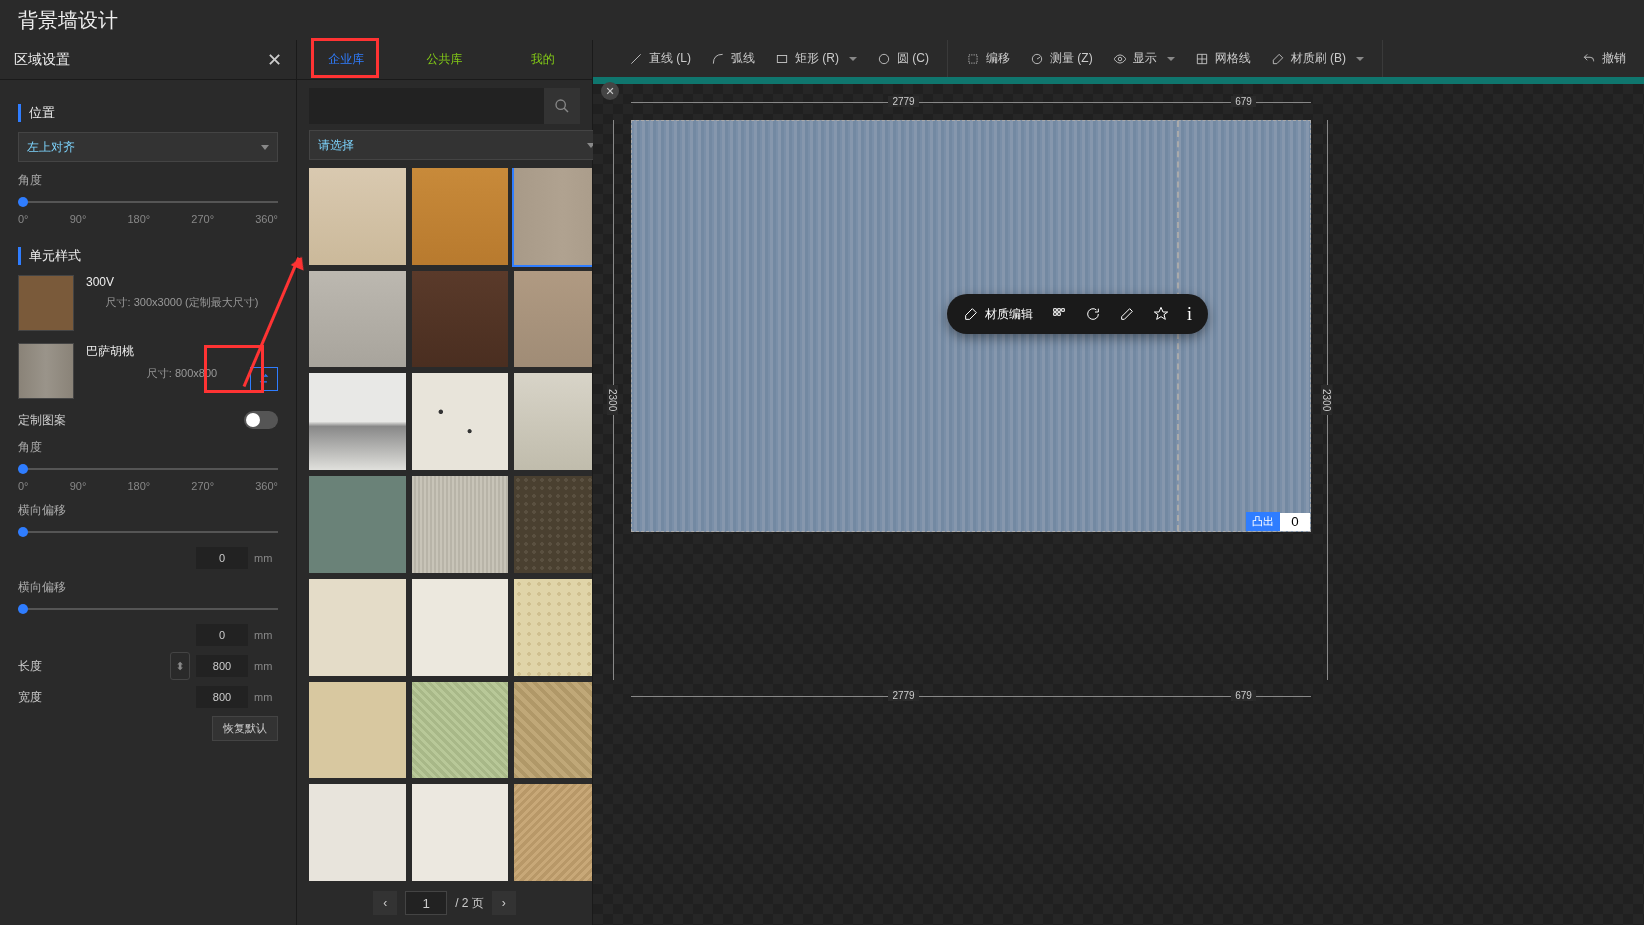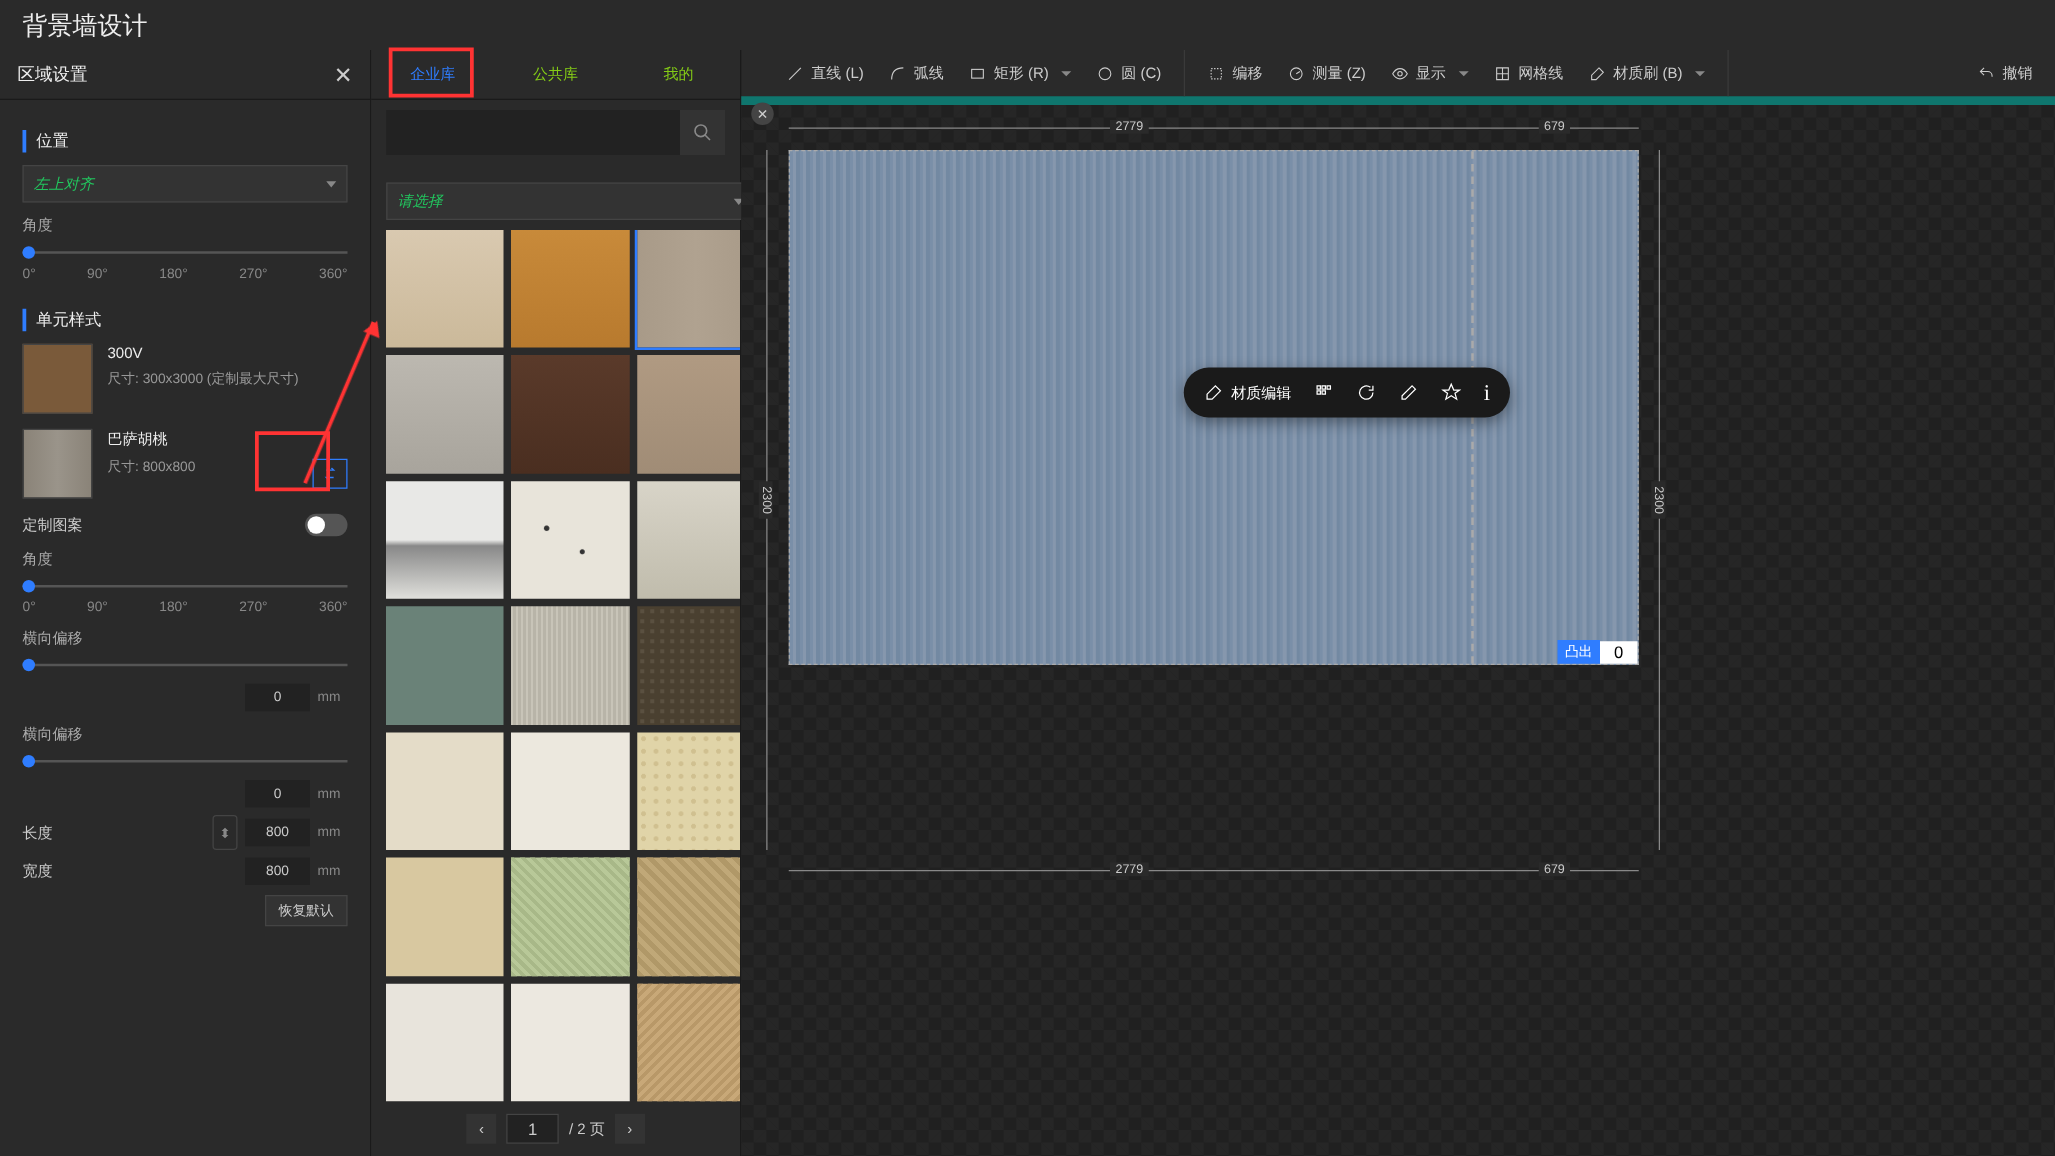--- a/index.html
+++ b/index.html
@@ -9,35 +9,35 @@
 
 .main { display: flex; height: 885px; }
 
 
 .left-panel { width: 297px; background: #2a2a2a; border-right: 1px solid #1a1a1a; display: flex; flex-direction: column; }
 .panel-head { height: 40px; display: flex; align-items: center; justify-content: space-between; padding: 0 14px; font-size: 14px; color: #eee; border-bottom: 1px solid #1a1a1a; }
 .close-btn { font-size: 18px; cursor: pointer; color: #ccc; }
 
 .panel-body { padding: 14px 18px; overflow-y: auto; flex: 1; }
 .section-title { font-size: 13px; color: #eee; padding-left: 8px; border-left: 3px solid #2f7dff; margin-bottom: 10px; margin-top: 10px; }
-.sel { width: 100%; height: 30px; background: #333; border: 1px solid #444; color: #22c55e; padding: 0 8px; display: flex; align-items: center; justify-content: space-between; cursor: pointer; font-style: italic; }
+.sel { width: 100%; height: 30px; background: #333; border: 1px solid #444; color: #7dd3fc; padding: 0 8px; display: flex; align-items: center; justify-content: space-between; cursor: pointer; }
 .sel::after { content: ""; border-left: 4px solid transparent; border-right: 4px solid transparent; border-top: 5px solid #888; }
 
 .label { font-size: 12px; color: #aaa; margin-top: 10px; margin-bottom: 4px; }
 .slider-wrap { position: relative; height: 18px; }
 .slider-track { position: absolute; top: 8px; left: 0; right: 0; height: 2px; background: #555; }
 .slider-dot { position: absolute; top: 4px; width: 10px; height: 10px; border-radius: 50%; background: #2f7dff; }
 .ticks { display: flex; justify-content: space-between; font-size: 11px; color: #888; margin-top: 2px; }
 
 .unit-item { display: flex; gap: 12px; margin-bottom: 12px; position: relative; }
 .unit-thumb { width: 56px; height: 56px; background: #7a5a3a; border: 1px solid #444; flex-shrink: 0; }
 .unit-thumb.grey { background: linear-gradient(90deg,#8a8378,#9a948a,#8a8378); }
 .unit-info { flex: 1; font-size: 12px; color: #ccc; }
 .unit-name { color: #eee; margin-bottom: 6px; }
-.unit-dim { color: #999; font-size: 11px; }
+.unit-dim { color: #999; font-size: 11px; text-align: center; }
 .swap-btn { position: absolute; right: 0; top: 24px; width: 28px; height: 24px; border: 1px solid #2f7dff; display: flex; align-items: center; justify-content: center; cursor: pointer; }
 .swap-btn svg { width: 14px; height: 14px; fill: #2f7dff; }
 .red-box { position: absolute; border: 3px solid #f33; pointer-events: none; }
 
 .toggle-row { display: flex; justify-content: space-between; align-items: center; margin-top: 12px; }
 .toggle { width: 34px; height: 18px; background: #555; border-radius: 9px; position: relative; cursor: pointer; }
 .toggle-knob { width: 14px; height: 14px; background: #fff; border-radius: 50%; position: absolute; top: 2px; left: 2px; }
 
 .num-row { display: flex; justify-content: flex-end; align-items: center; gap: 6px; margin-top: 6px; }
 .num-in { width: 52px; height: 22px; background: #222; border: none; color: #ccc; text-align: center; font-size: 11px; }
@@ -47,21 +47,21 @@
 .restore-btn { float: right; padding: 4px 10px; background: #333; border: 1px solid #444; color: #ccc; cursor: pointer; margin-top: 8px; font-size: 11px; }
 
 
 .mat-panel { width: 296px; background: #2a2a2a; border-right: 1px solid #1a1a1a; display: flex; flex-direction: column; }
 .mat-tabs { height: 40px; display: flex; border-bottom: 1px solid #1a1a1a; position: relative; }
 .mat-tab { flex: 1; display: flex; align-items: center; justify-content: center; font-size: 12px; color: #84cc16; cursor: pointer; }
 .mat-tab.active { color: #2f7dff; }
 .mat-search { height: 36px; margin: 8px 12px 6px; background: #222; display: flex; align-items: center; }
 .mat-search input { flex: 1; background: none; border: none; outline: none; color: #ccc; padding: 0 8px; font-size: 12px; }
 .mat-search .sbtn { width: 36px; height: 100%; background: #333; display: flex; align-items: center; justify-content: center; cursor: pointer; }
-.mat-sel { margin: 16px 12px 8px; }
+.mat-sel { margin: 0 12px 8px; }
 .mat-grid { flex: 1; overflow-y: auto; padding: 0 12px; display: grid; grid-template-columns: repeat(3, 1fr); gap: 6px; }
 .mat-cell { aspect-ratio: 1; background: #555; position: relative; cursor: pointer; }
 .mat-cell.sel-on { outline: 2px solid #2f7dff; }
 .mat-pager { height: 44px; display: flex; align-items: center; justify-content: center; gap: 8px; font-size: 12px; }
 .pg-btn { width: 24px; height: 24px; background: #333; display: flex; align-items: center; justify-content: center; cursor: pointer; color: #ccc; }
 .pg-in { width: 42px; height: 24px; background: #222; border: 1px solid #444; color: #ccc; text-align: center; }
 
 
 .canvas-area { flex: 1; display: flex; flex-direction: column; position: relative; }
 .close-x { position: absolute; left: 8px; top: 42px; width: 18px; height: 18px; border-radius: 50%; background: #444; color: #ccc; font-size: 11px; display: flex; align-items: center; justify-content: center; cursor: pointer; z-index: 5; }

